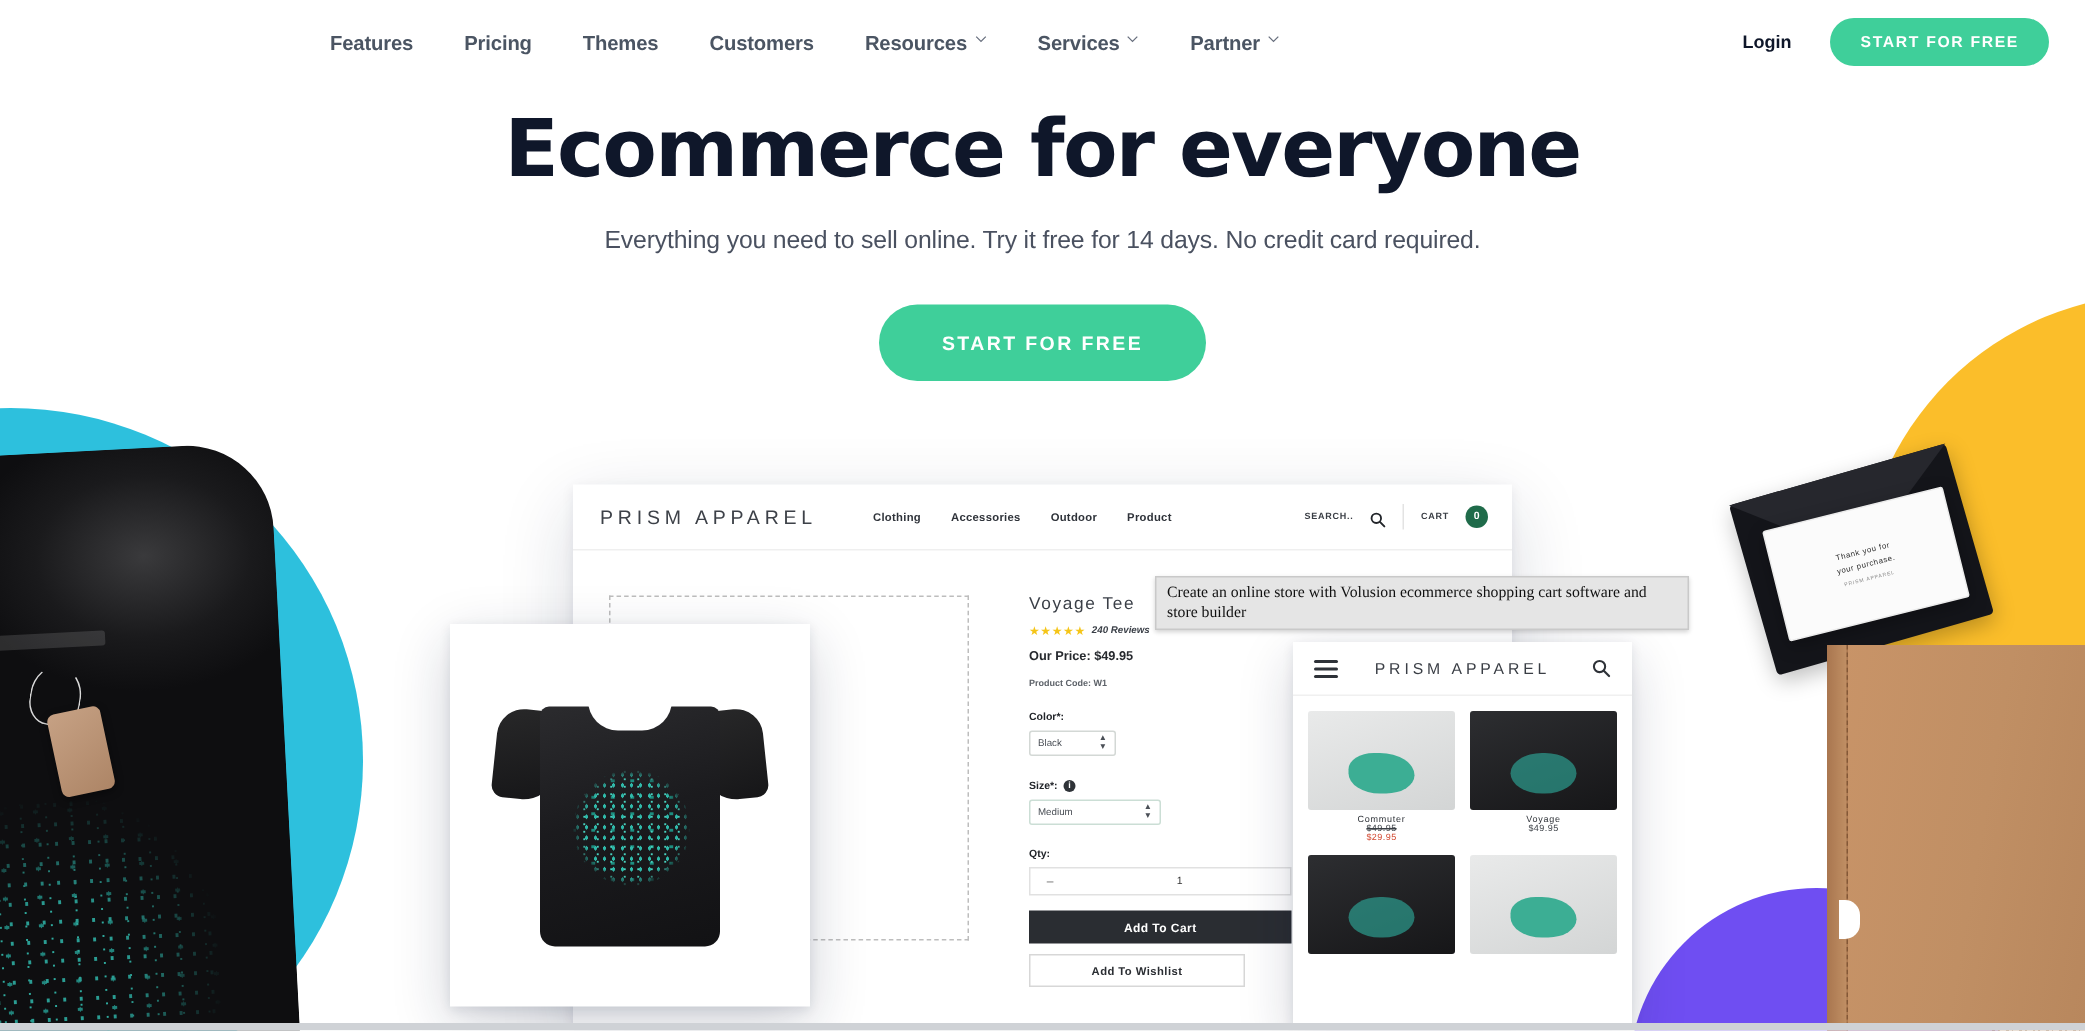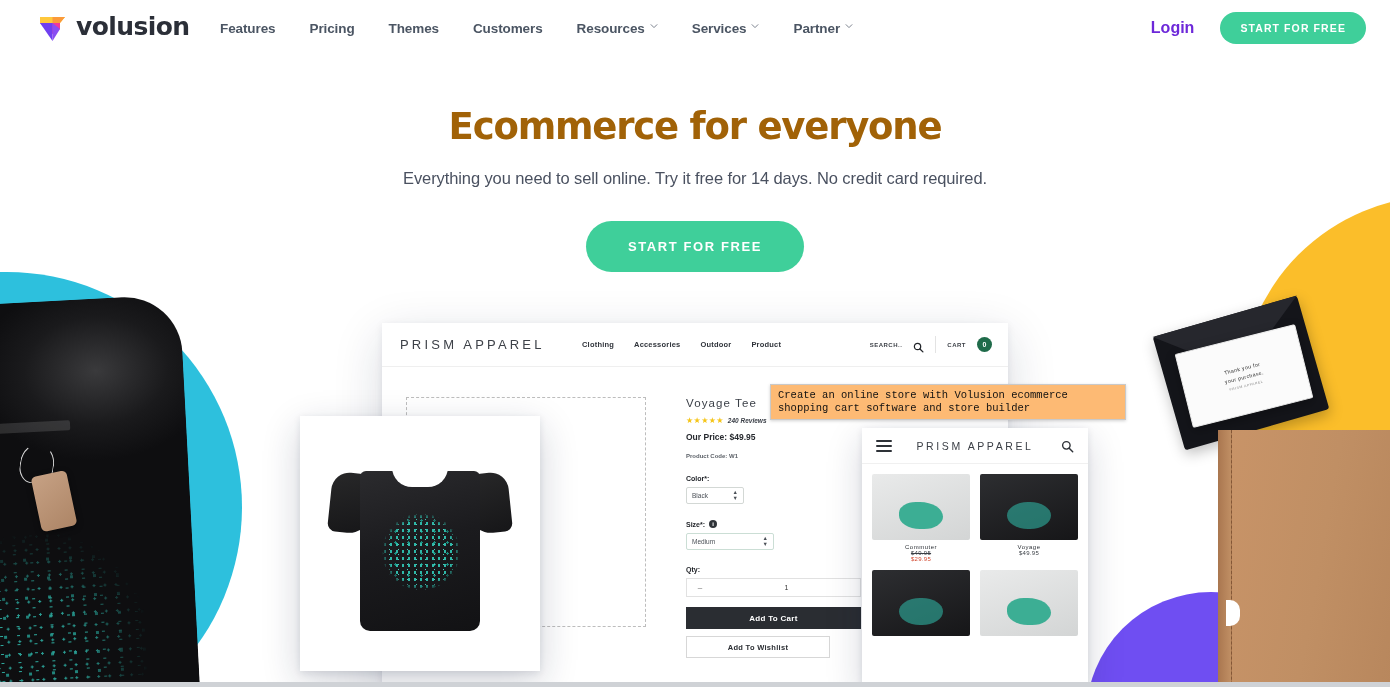--- a/index.html
+++ b/index.html
@@ -24,33 +24,33 @@
     font-family: "DejaVu Sans", sans-serif;
   }
   .main-nav { position: absolute; left: 196px; top: 0; height: 56px; display: flex; align-items: center; gap: 34px; margin-left: 24px; }
   .nav-item {
     font-size: 13.5px; font-weight: 700; color: #4b5563; letter-spacing: -0.1px;
     cursor: pointer; display: inline-flex; align-items: center; gap: 5px; white-space: nowrap;
   }
   .chev { display:inline-block; width: 8px; height: 8px; position: relative; top: -1px; }
   .chev svg { display:block; }
   .header-right { position: absolute; right: 24px; top: 0; height: 56px; display: flex; align-items: center; gap: 26px; }
-  .login-link { font-size: 16px; font-weight: 700; color: #6d28d9; cursor: pointer; }
+  .login-link { font-size: 12px; font-weight: 700; color: #0f172a; cursor: pointer; }
   .btn-green {
     background: #3fcf9a; color: #ffffff; border: none; border-radius: 22px;
     font-size: 10.5px; font-weight: 700; letter-spacing: 1.1px;
     padding: 10px 20px; cursor: pointer; font-family: "Liberation Sans", sans-serif;
     white-space: nowrap;
   }
 
   
   .hero { position: absolute; top: 56px; left: 0; width: 1390px; z-index: 40; text-align: center; }
   .hero h1 {
-    margin-top: 50px;
-    font-size: 37px; line-height: 1.12; font-weight: 700; color: #a16207;
+    margin-top: 14px;
+    font-size: 53px; line-height: 1.12; font-weight: 700; color: #0f172a;
     letter-spacing: -1.2px; font-family: "DejaVu Sans", sans-serif;
   }
   .hero-sub {
     margin-top: 22px; font-size: 16.5px; color: #4a5160; font-weight: 400;
     letter-spacing: -0.1px;
   }
   .hero-cta {
     margin-top: 33px; display:inline-block;
     background: #3fcf9a; color:#fff; border:none; border-radius: 28px;
     font-size: 13px; font-weight: 700; letter-spacing: 1.6px;
@@ -207,24 +207,24 @@
   .btn-wish {
     margin-top: 7px; width: 144px; height: 22px; background:#fff; color:#2a2d32;
     border: 1px solid #d7d7d7;
     font-size: 7.5px; font-weight:700; display:flex; align-items:center; justify-content:center;
     letter-spacing:.3px; cursor:pointer;
   }
 
   
   .tooltip {
     position:absolute; left: 770px; top: 384px; width: 356px; min-height: 28px;
-    background:#fdba74; border:1px solid #c9c9c9; z-index: 70;
+    background:#e5e5e5; border:1px solid #c9c9c9; z-index: 70;
     font-size: 10.5px; color:#111; line-height: 1.25; padding: 4px 7px;
     box-shadow: 0 1px 3px rgba(0,0,0,.18);
-    font-family: Liberation Mono, monospace;
+    font-family: Liberation Serif, serif;
   }
 
   
   .float-card {
     position:absolute; left: 300px; top: 416px; width: 240px; height: 255px; z-index: 30;
     background:#fff; box-shadow: 0 12px 36px rgba(20,30,60,.20), 0 2px 7px rgba(20,30,60,.1);
     display:flex; align-items:center; justify-content:center;
   }
   .tee { position:relative; width: 180px; height: 185px; }
   .tee-body {
@@ -446,34 +446,20 @@
         <div class="p-img light">
             <div class="blot"></div>
           </div>
       </div>
     </div>
   </div>
 
   <div class="tooltip">Create an online store with Volusion ecommerce shopping cart software and store builder</div>
 
   <div class="site-header">
-    <div class="logo-wrap">
-      <span class="logo-mark">
-        <svg viewBox="0 0 29 32" width="29" height="32">
-          <polygon points="2,7 27,7 22,13 2,13" fill="#ffc83c"></polygon>
-          <polygon points="14.5,7 27,7 22,13 14.5,13" fill="#fb9a3a"></polygon>
-          <polygon points="2,13 22,13 14.5,24 2,13" fill="#7b46ef"></polygon>
-          <polygon points="14.5,13 22,13 22,19 14.5,24" fill="#f2389a"></polygon>
-          <polygon points="14.5,13 22,13 14.5,24" fill="#f2389a"></polygon>
-          <polygon points="2,13 14.5,13 14.5,31 2,13" fill="#6f3ff0"></polygon>
-          <polygon points="14.5,13 22,19 14.5,31" fill="#8a4df2"></polygon>
-        </svg>
-      </span>
-      <span class="logo-text">volusion</span>
-    </div>
 
     <nav class="main-nav">
       <span class="nav-item">
         <span>Features</span>
       </span>
       <span class="nav-item">
         <span>Pricing</span>
       </span>
       <span class="nav-item">
         <span>Themes</span>

